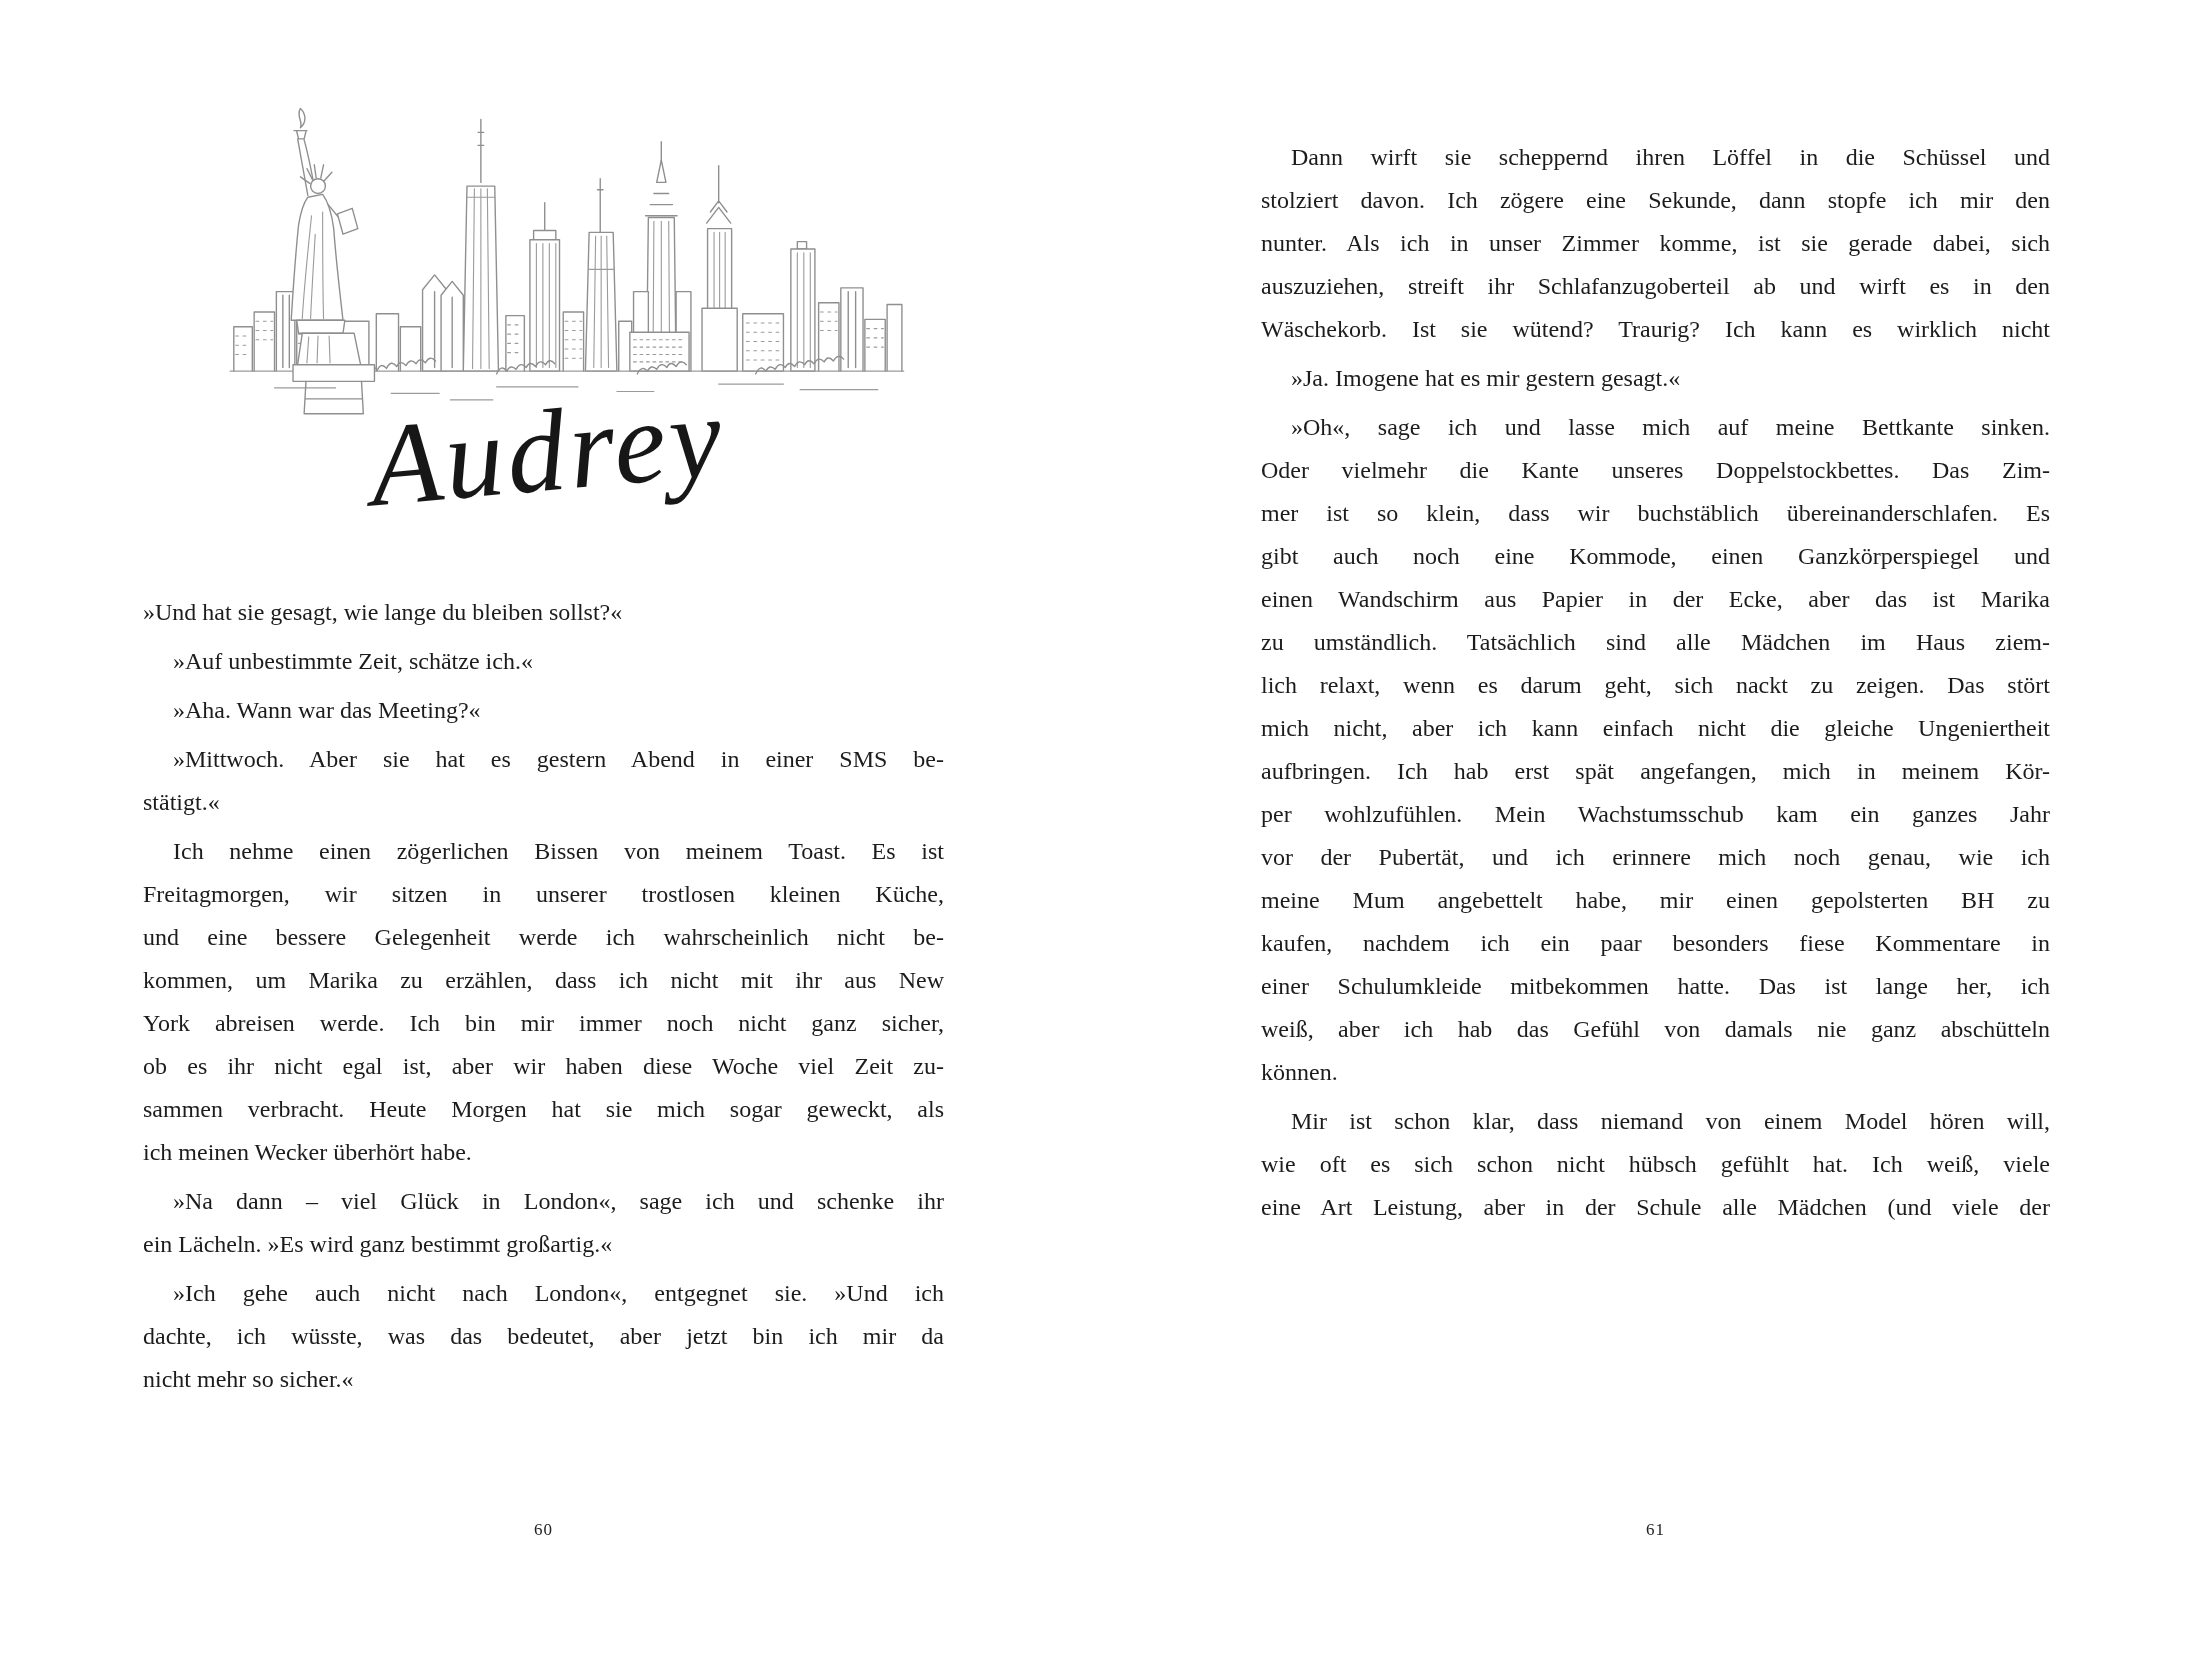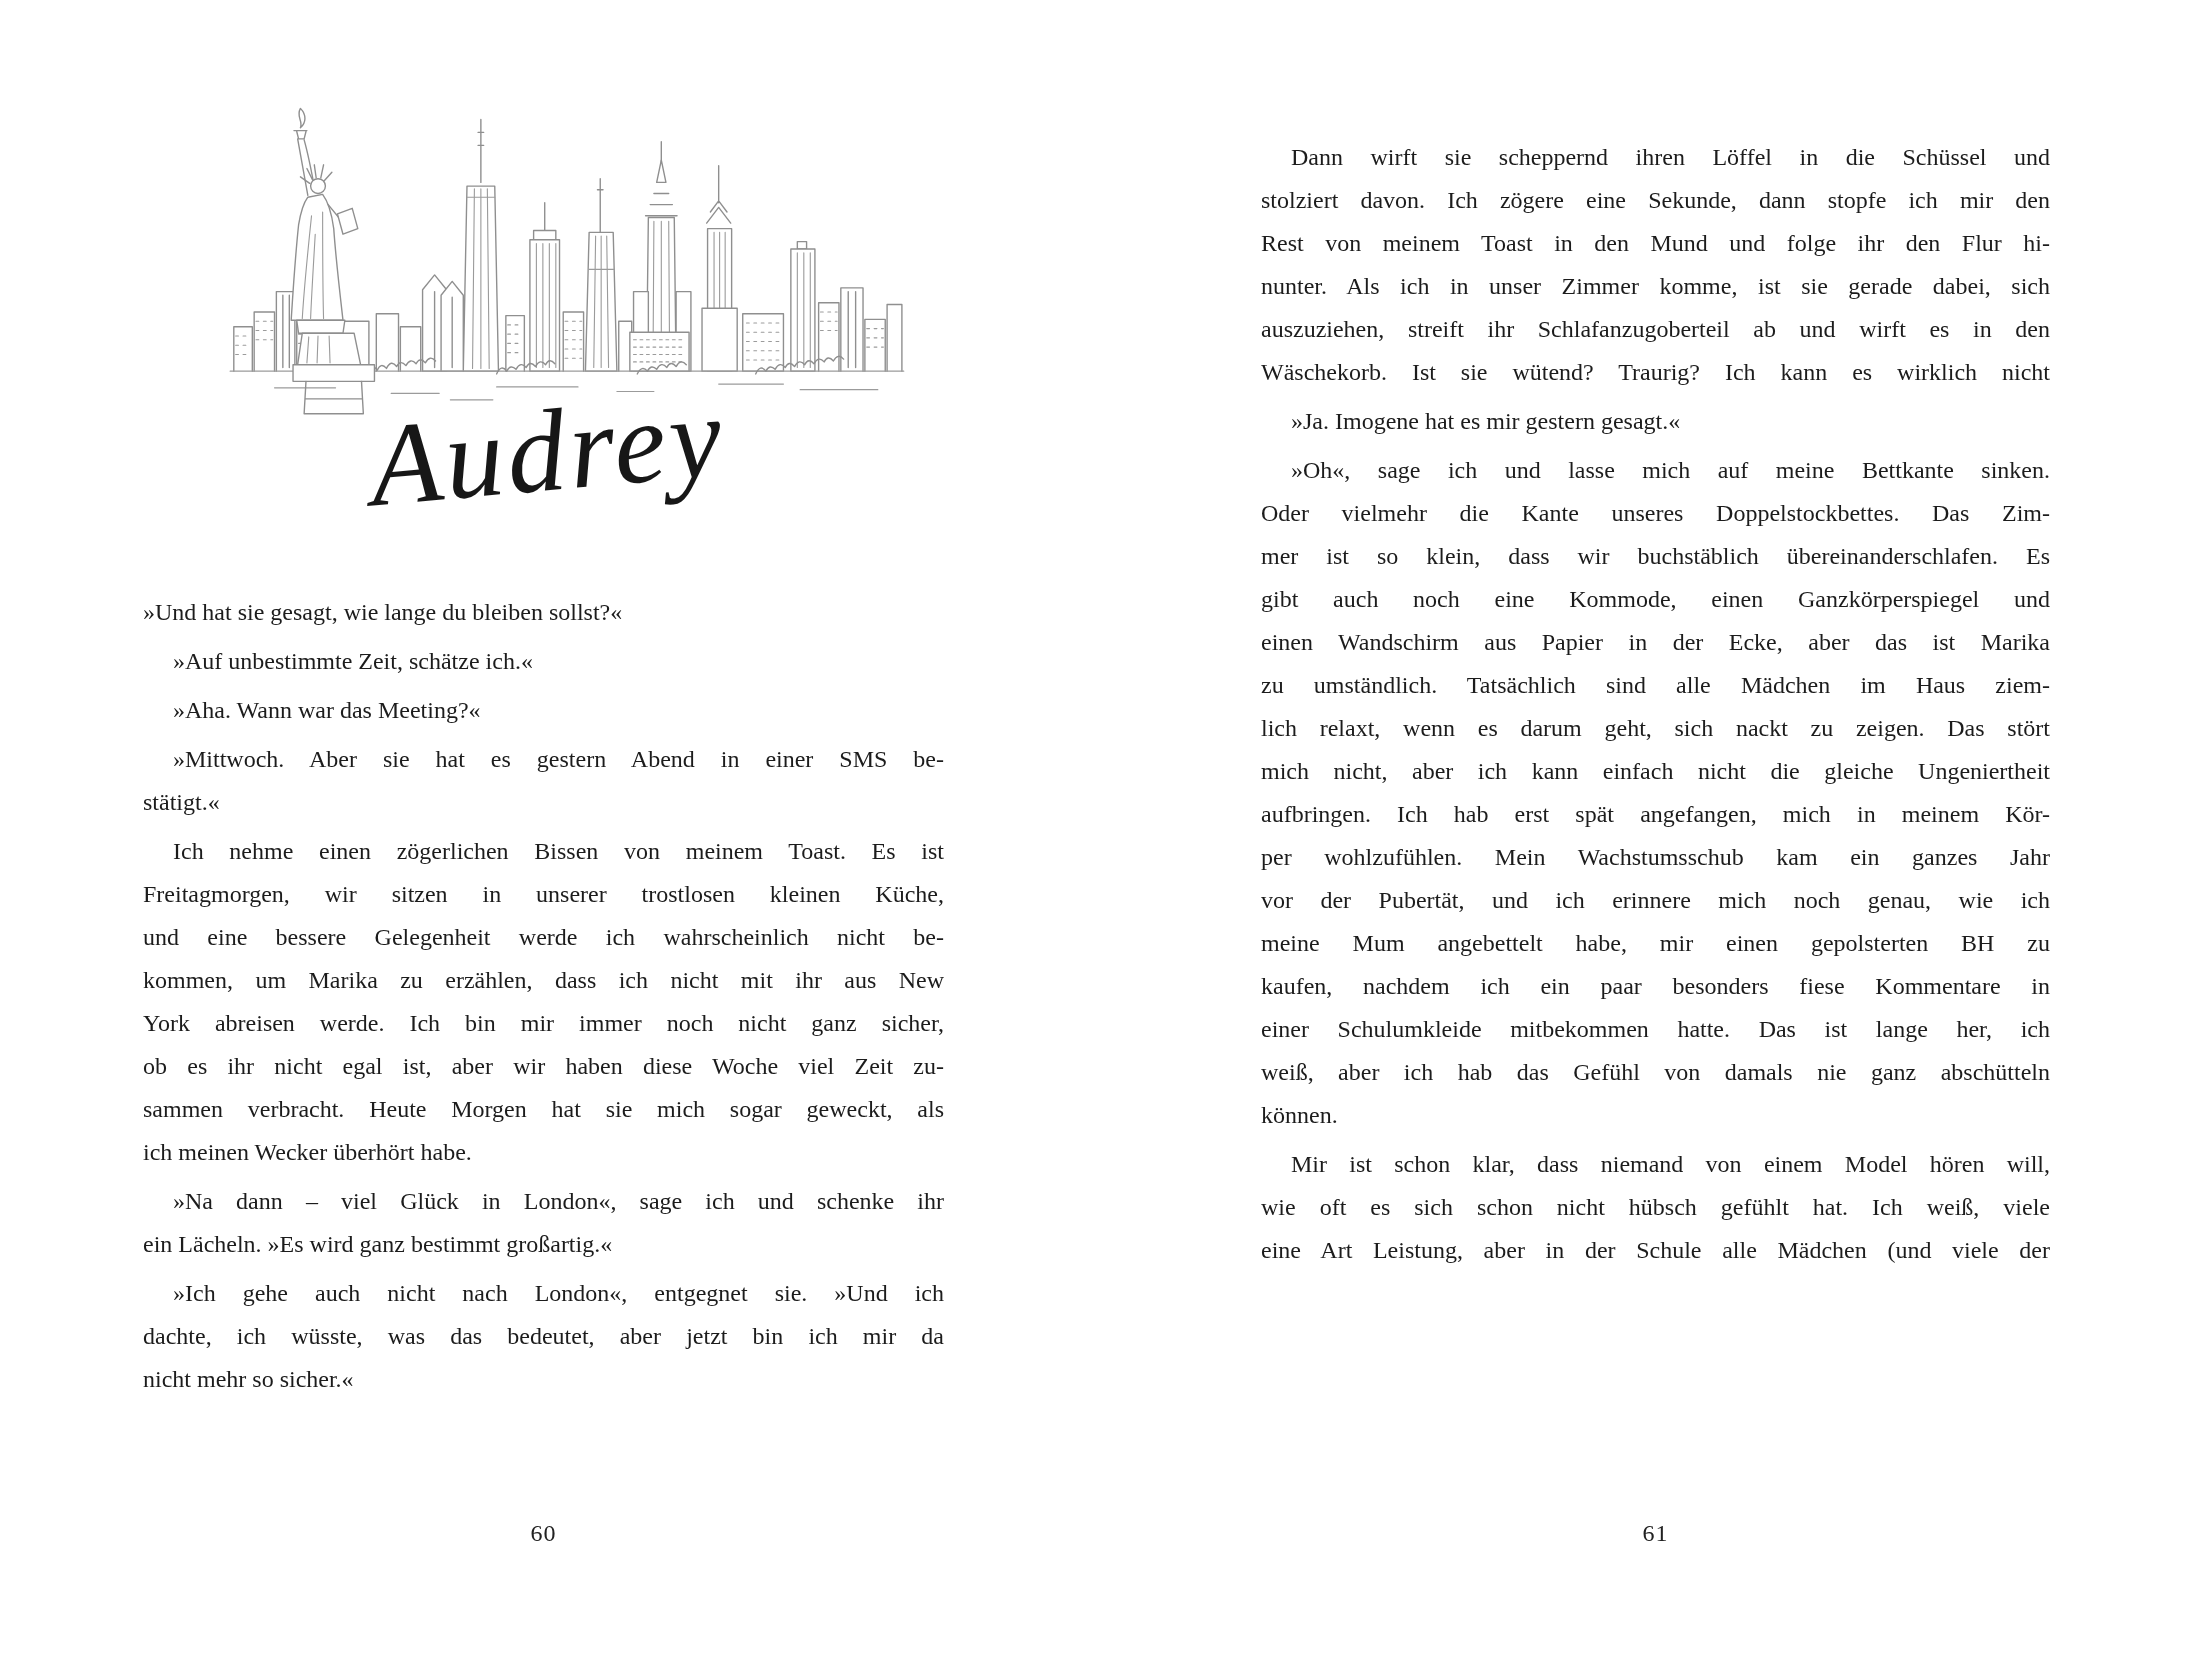--- a/index.html
+++ b/index.html
@@ -14,21 +14,21 @@
     text-align:center;font-style:italic;font-size:117px;line-height:155px;
     letter-spacing:3.7px;color:#171717;transform:rotate(-5deg);
   }
   .page-text{position:absolute;font-size:24px;line-height:43px;color:#1c1c1c;}
   #left-text{left:137px;top:585px;width:813px;}
   #right-text{left:1255px;top:130px;width:801px;}
   .para{margin:6px;padding:0;}
   .para.indent .line:first-child{text-indent:30px;}
   .line{display:block;text-align:justify;text-align-last:justify;white-space:normal;hyphens:none;}
   .line.last{text-align-last:left;}
-  .page-number{position:absolute;font-size:24px;letter-spacing:0.9px;text-align:center;color:#222;}
+  .page-number{position:absolute;font-size:17px;letter-spacing:0.9px;text-align:center;color:#222;}
   #page-num-left{left:137px;width:813px;top:1520px;}
   #page-num-right{left:1255px;width:801px;top:1520px;}
   .sk{stroke:#8f8f8f;stroke-width:1.5;fill:none;stroke-linecap:round;stroke-linejoin:round;}
   .skf{stroke:#8f8f8f;stroke-width:1.5;fill:#ffffff;stroke-linecap:round;stroke-linejoin:round;}
   .skw{stroke:#9b9b9b;stroke-width:1.2;fill:none;stroke-linecap:round;}
 </style>
 </head>
 <body>
 
 <svg class="illustration" viewBox="0 0 750 350" xmlns="http://www.w3.org/2000/svg">
@@ -164,21 +164,20 @@
       <span class="line">dachte, ich wüsste, was das bedeutet, aber jetzt bin ich mir da</span>
       <span class="line last">nicht mehr so sicher.«</span>
     </p>
   </div>
 <div id="page-num-left" class="page-number">60</div>
 
 <div id="right-text" class="page-text">
     <p class="para indent">
       <span class="line">Dann wirft sie scheppernd ihren Löffel in die Schüssel und</span>
       <span class="line">stolziert davon. Ich zögere eine Sekunde, dann stopfe ich mir den</span>
-      <span class="line">Rest von meinem Toast in den Mund und folge ihr den Flur hi-</span>
       <span class="line">nunter. Als ich in unser Zimmer komme, ist sie gerade dabei, sich</span>
       <span class="line">auszuziehen, streift ihr Schlafanzugoberteil ab und wirft es in den</span>
       <span class="line">Wäschekorb. Ist sie wütend? Traurig? Ich kann es wirklich nicht</span>
     </p>
     <p class="para indent">
     </p>
     <p class="para indent">
       <span class="line last">»Ja. Imogene hat es mir gestern gesagt.«</span>
     </p>
     <p class="para indent">

